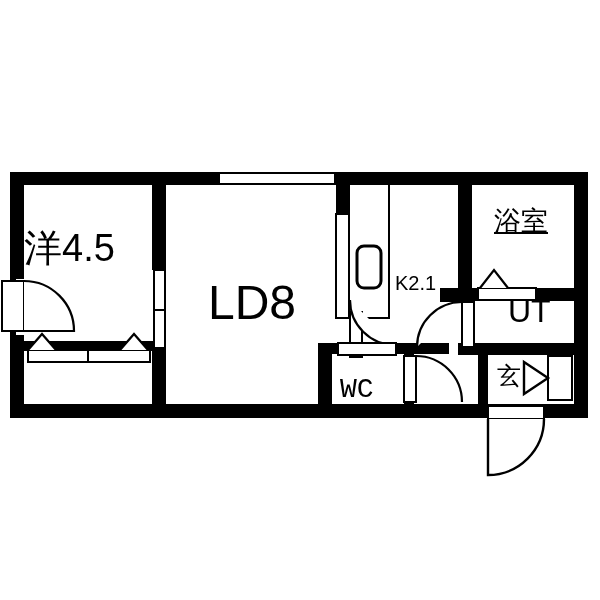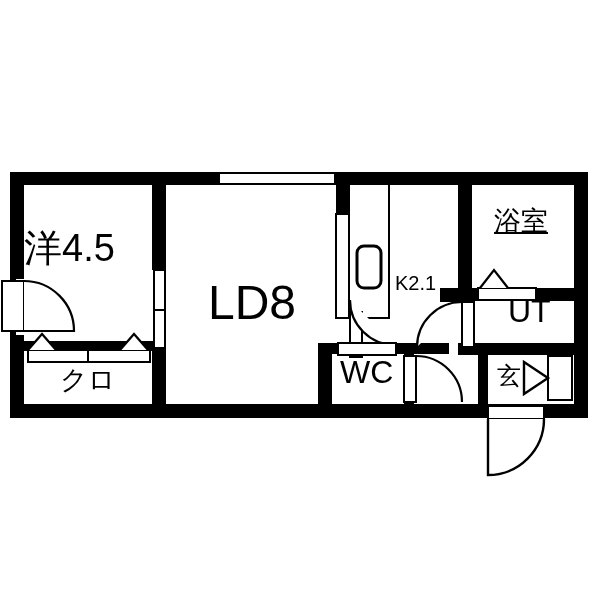--- a/index.html
+++ b/index.html
@@ -87,21 +87,20 @@
 
     <rect x="548" y="356" width="24" height="44" fill="#ffffff" stroke="#000000" stroke-width="2"></rect>
     <path d="M548 378 L 524 362 L 524 394 Z" fill="#ffffff" stroke="#000000" stroke-width="2.4"></path>
 
     <rect x="488" y="406" width="56" height="13" fill="#ffffff" stroke="#000000" stroke-width="2"></rect>
     <path d="M544 419 A 56 56 0 0 1 488 475 L 488 419" fill="#ffffff" stroke="#000000" stroke-width="2.4"></path>
   </g>
 </svg>
 
 <div class="lbl" style="left:24px;  top:229px; font-size:38px;">洋4.5</div>
-<div class="lbl" style="left:60px;  top:367px; font-size:27px;">クロ</div>
 <div class="lbl" style="left:208px; top:279px; font-size:48px;">LD8</div>
 <div class="lbl" style="left:395px; top:225px; font-size:20px;margin-top:48px;">K2.1</div>
 <div class="lbl" style="left:494px; top:208px; font-size:27px;text-decoration:underline;">浴室</div>
 <div class="lbl" style="left:508px; top:295px; font-size:32px;">UT</div>
-<div class="lbl" style="left:340px; top:356px; font-size:32px;">WC</div>
+<div class="lbl" style="left:340px; top:376px; font-size:28px;font-family:Liberation Mono, monospace;">WC</div>
 <div class="lbl" style="left:497px; top:364px; font-size:24px;">玄</div>
 
 </div>
 
 </body></html>

